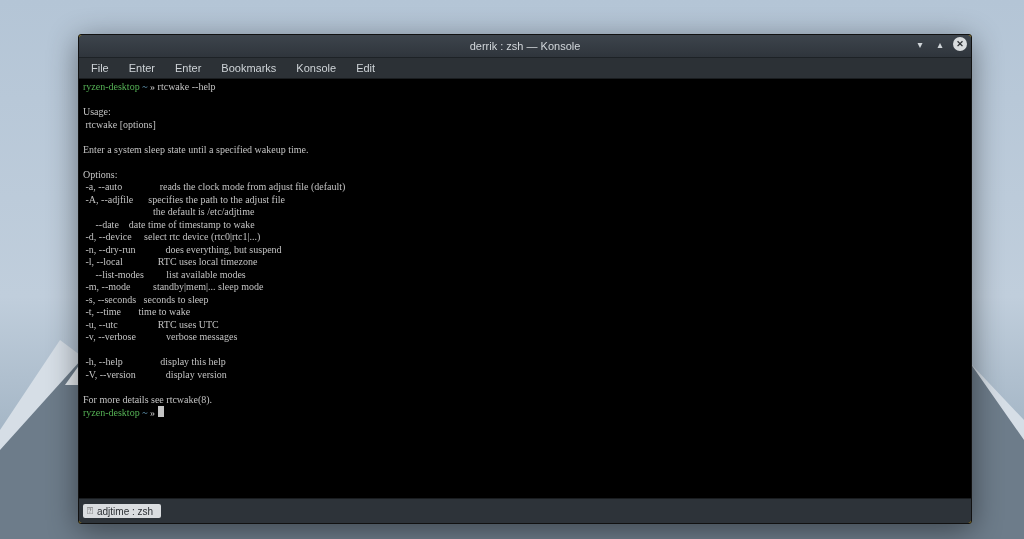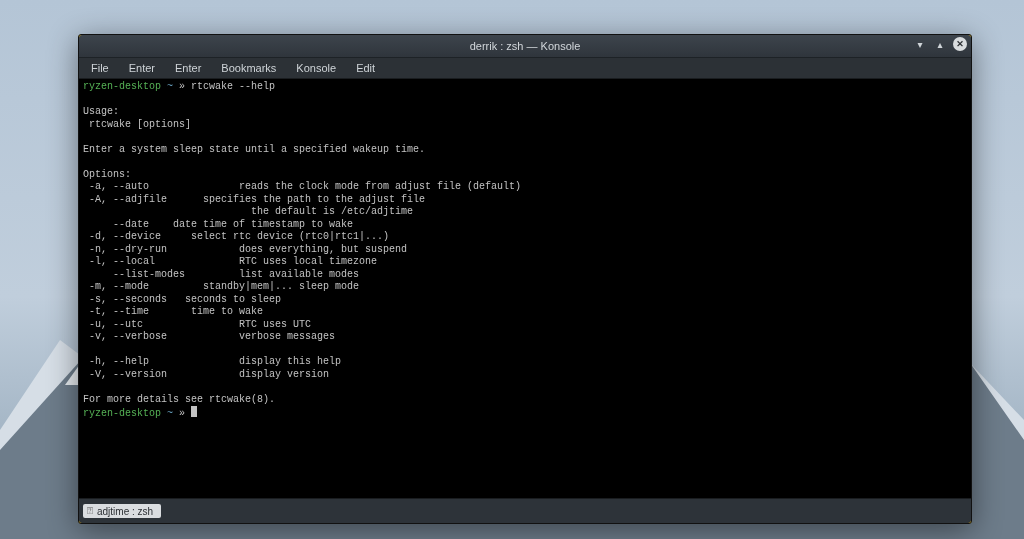--- a/index.html
+++ b/index.html
@@ -54,21 +54,21 @@
     display: flex; align-items: center;
     padding: 0 6px;
     gap: 8px;
     border-bottom: 1px solid #1a1d20;
   }
   .menuitem { padding: 2px 6px; cursor: pointer; }
   .term {
     flex: 1;
     background: #000;
     color: #c3c3c3;
-    font-family: Liberation Mono, monospace;
+    font-family: Liberation Serif, serif;
     font-size: 10px;
     line-height: 12.5px;
     padding: 2px 4px;
     white-space: pre;
     overflow: hidden;
   }
   .host { color: #55b155; }
   .pth  { color: #6aa5c5; }
   .cursor {
     display: inline-block;

